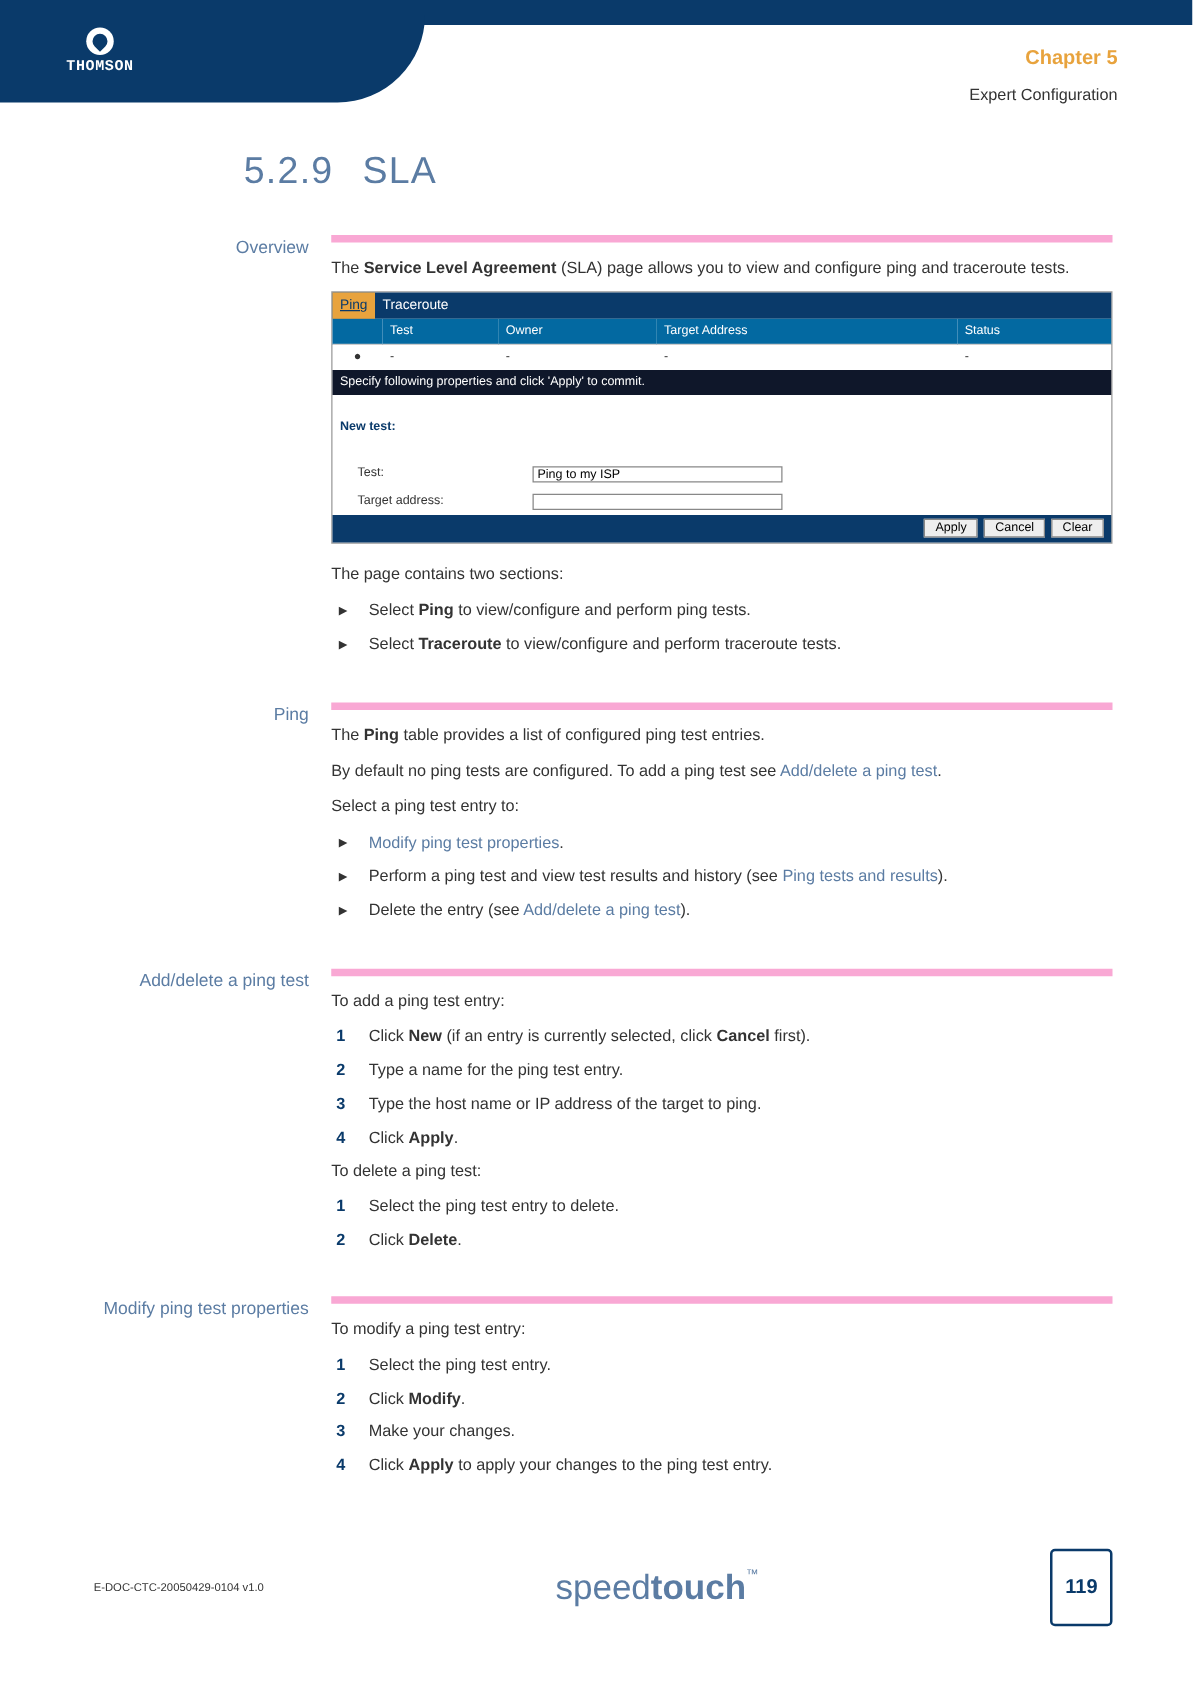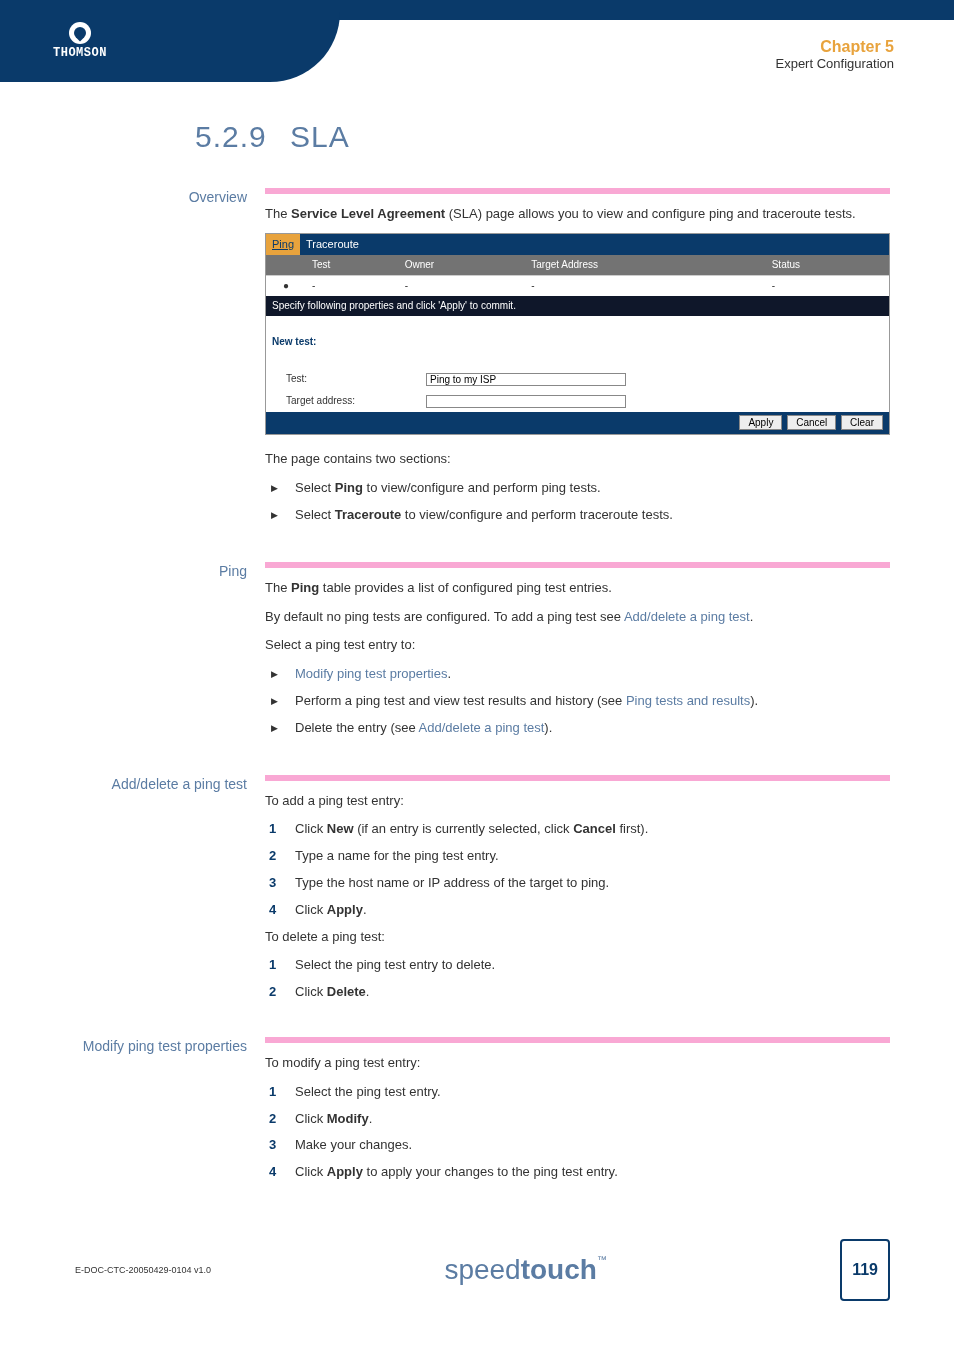--- a/index.html
+++ b/index.html
@@ -5,42 +5,42 @@
   * { margin: 0; padding: 0; box-sizing: border-box; }
   body { font-family: Arial, Helvetica, sans-serif; color: #333; width: 954px; height: 1351px; position: relative; background: #fff; }
   .header-bar { background: #0a3a6a; height: 20px; width: 100%; }
   .header-curve { position: absolute; top: 12px; left: 0; width: 340px; height: 70px; background: #0a3a6a; border-bottom-right-radius: 70px; }
   .logo { position: absolute; top: 22px; left: 53px; text-align: center; color: #fff; font-family: Liberation Mono, monospace; }
   .logo-icon { width: 22px; height: 22px; background: #fff; border-radius: 50%; margin: 0 auto 2px; display: flex; align-items: center; justify-content: center; }
   .logo-icon-inner { width: 12px; height: 12px; background: #0a3a6a; border-radius: 50% 50% 50% 0; transform: rotate(-45deg); }
   .logo-text { font-size: 12px; font-weight: bold; letter-spacing: 0.5px; }
   .chapter { position: absolute; top: 38px; right: 60px; text-align: right; }
   .chapter-title { color: #e8a33d; font-weight: bold; font-size: 16px; }
-  .chapter-sub { color: #333; font-size: 13px; margin-top: 0; }
+  .chapter-sub { color: #333; font-size: 13px; margin-top: 12px; }
   .content { position: absolute; top: 120px; left: 75px; width: 815px; }
   .page-title { color: #5b7ca3; font-size: 30px; font-weight: normal; margin-left: 120px; margin-bottom: 34px; letter-spacing: 1px; }
   .page-title .num { display: inline-block; width: 95px; }
   .section { display: flex; margin-bottom: 28px; }
   .side-label { width: 190px; text-align: right; padding-right: 18px; color: #5b7ca3; font-size: 14px; line-height: 1.4; flex-shrink: 0; }
   .body { flex: 1; font-size: 13px; line-height: 1.6; color: #333; border-top: 6px solid #f9a8d4; padding-top: 10px; }
   .body p { margin-bottom: 8px; }
   .bullet-list { list-style: none; margin-bottom: 8px; }
   .bullet-list li { position: relative; padding-left: 30px; margin-bottom: 6px; }
   .bullet-list li::before { content: "▶"; position: absolute; left: 6px; font-size: 9px; color: #333; top: 3px; }
   .num-list { list-style: none; }
   .num-list li { position: relative; padding-left: 30px; margin-bottom: 6px; }
   .num-list li .n { position: absolute; left: 4px; color: #0a3a6a; font-weight: bold; }
   .link { color: #5b7ca3; }
   .bold { font-weight: bold; }
   .screenshot { border: 1px solid #999; margin: 8px 0 14px; font-size: 10px; }
   .tabs { display: flex; background: #0a3a6a; }
   .tab { padding: 2px 6px; color: #fff; font-size: 11px; }
   .tab.active { background: #e8a33d; color: #0a3a6a; text-decoration: underline; }
   .tbl { width: 100%; border-collapse: collapse; }
-  .tbl th { background: #737373; color: #fff; font-size: 10px; text-align: left; padding: 2px 6px; font-weight: normal; }
+  .tbl th { background: #0369a1; color: #fff; font-size: 10px; text-align: left; padding: 2px 6px; font-weight: normal; }
   .tbl td { font-size: 10px; padding: 2px 6px; border-top: 1px solid #ccc; }
   .instrbar { background: #0f172a; color: #fff; font-size: 10px; padding: 2px 6px; }
   .newtest-label { color: #0a3a6a; font-weight: bold; font-size: 10px; padding: 18px 6px; }
   .formrow { display: flex; padding: 3px 20px 3px 20px; align-items: center; }
   .formrow label { width: 140px; font-size: 10px; }
   .formrow input { width: 200px; font-size: 10px; padding: 0 3px; border: 1px solid #888; }
   .btnrow { background: #0a3a6a; padding: 3px 6px; text-align: right; }
   .btnrow button { font-size: 10px; padding: 1px 8px; margin-left: 2px; border: 1px solid #888; background: #eee; }
   .footer { position: absolute; bottom: 50px; left: 75px; width: 815px; display: flex; align-items: center; justify-content: space-between; }
   .docid { font-size: 9px; color: #333; }

